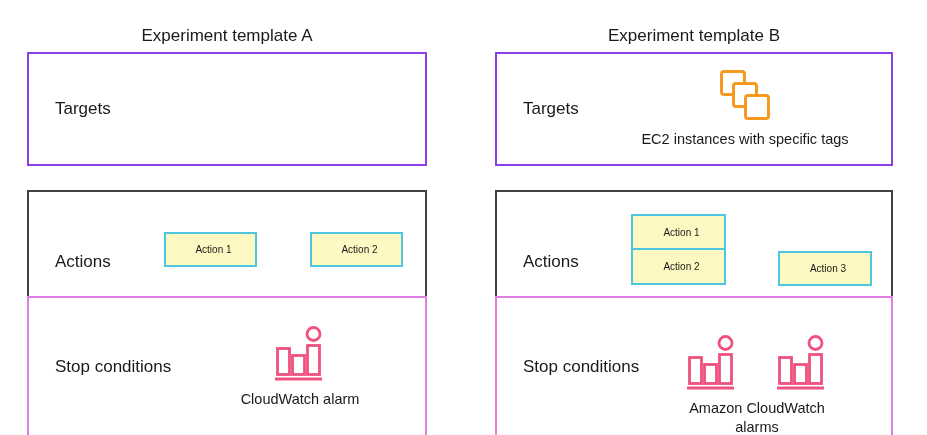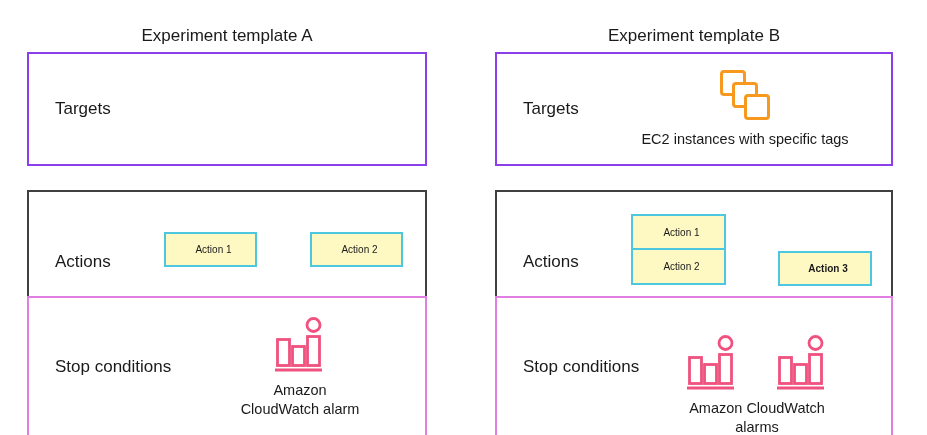--- a/index.html
+++ b/index.html
@@ -46,21 +46,21 @@
     position:absolute; box-sizing:border-box; border:2px solid #4DC6E0; background:#fef9c3;
     display:flex; align-items:center; justify-content:center;
     font-size:10px; white-space:nowrap;padding-left:6px;
   }
   
   .action-a1 { left:135px; top:40px; width:93px; height:35px; }
   .action-a2 { left:281px; top:40px; width:93px; height:35px; }
   
   .action-b1 { left:134px; top:22px; width:95px; height:36px; }
   .action-b2 { left:134px; top:56px; width:95px; height:37px; }
-  .action-b3 { left:281px; top:59px; width:94px; height:35px;font-weight:bold; }
+  .action-b3 { left:281px; top:59px; width:94px; height:35px; }
 
   .icon { display:inline-block; line-height:0; }
 </style>
 </head>
 <body>
 
 <svg width="0" height="0" style="position:absolute">
   <defs>
     <g id="chip-icon" fill="none" stroke="#F7981F" stroke-width="3">
       <rect x="9.5" y="9.5" width="27" height="27"></rect>
@@ -117,21 +117,20 @@
 
     <div class="box box-stop">
       <span class="row-label">Stop conditions</span>
       <div class="content-col stop-content-a">
         <div class="icons-row alarms">
           <span class="icon"><svg width="50" height="58" viewBox="0 0 50 58">
                 <use href="#alarm-icon"></use>
               </svg></span>
         </div>
         <div class="caption">
-          <span>Amazon</span>
           <span>CloudWatch alarm</span>
         </div>
       </div>
     </div>
   </section>
 
   <section class="template template-b">
     <h2 class="template-title">Experiment template B</h2>
 
     <div class="box box-targets">

